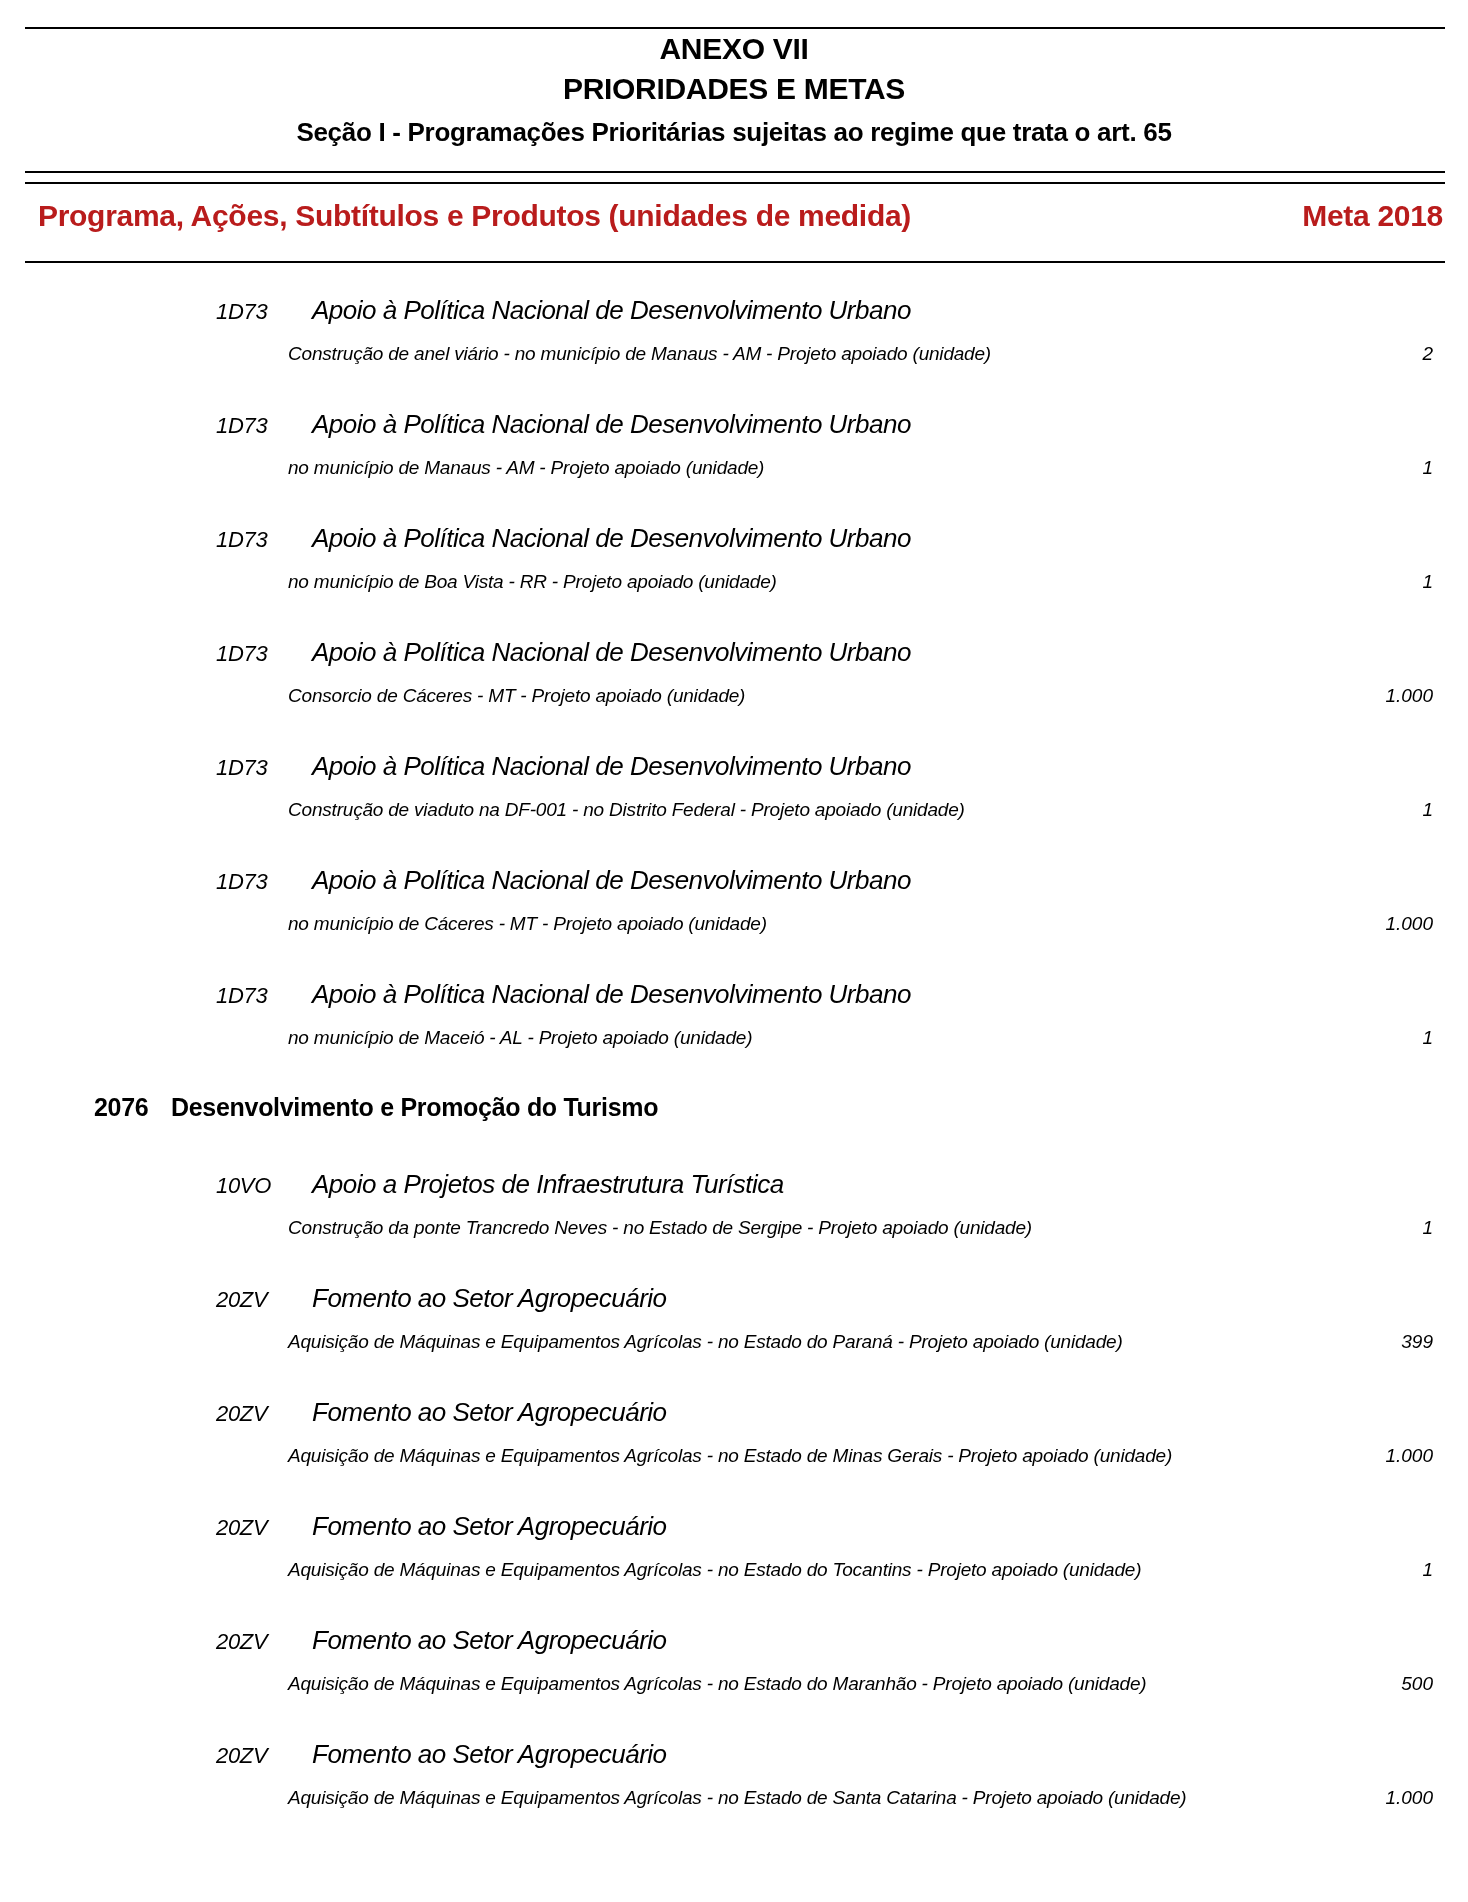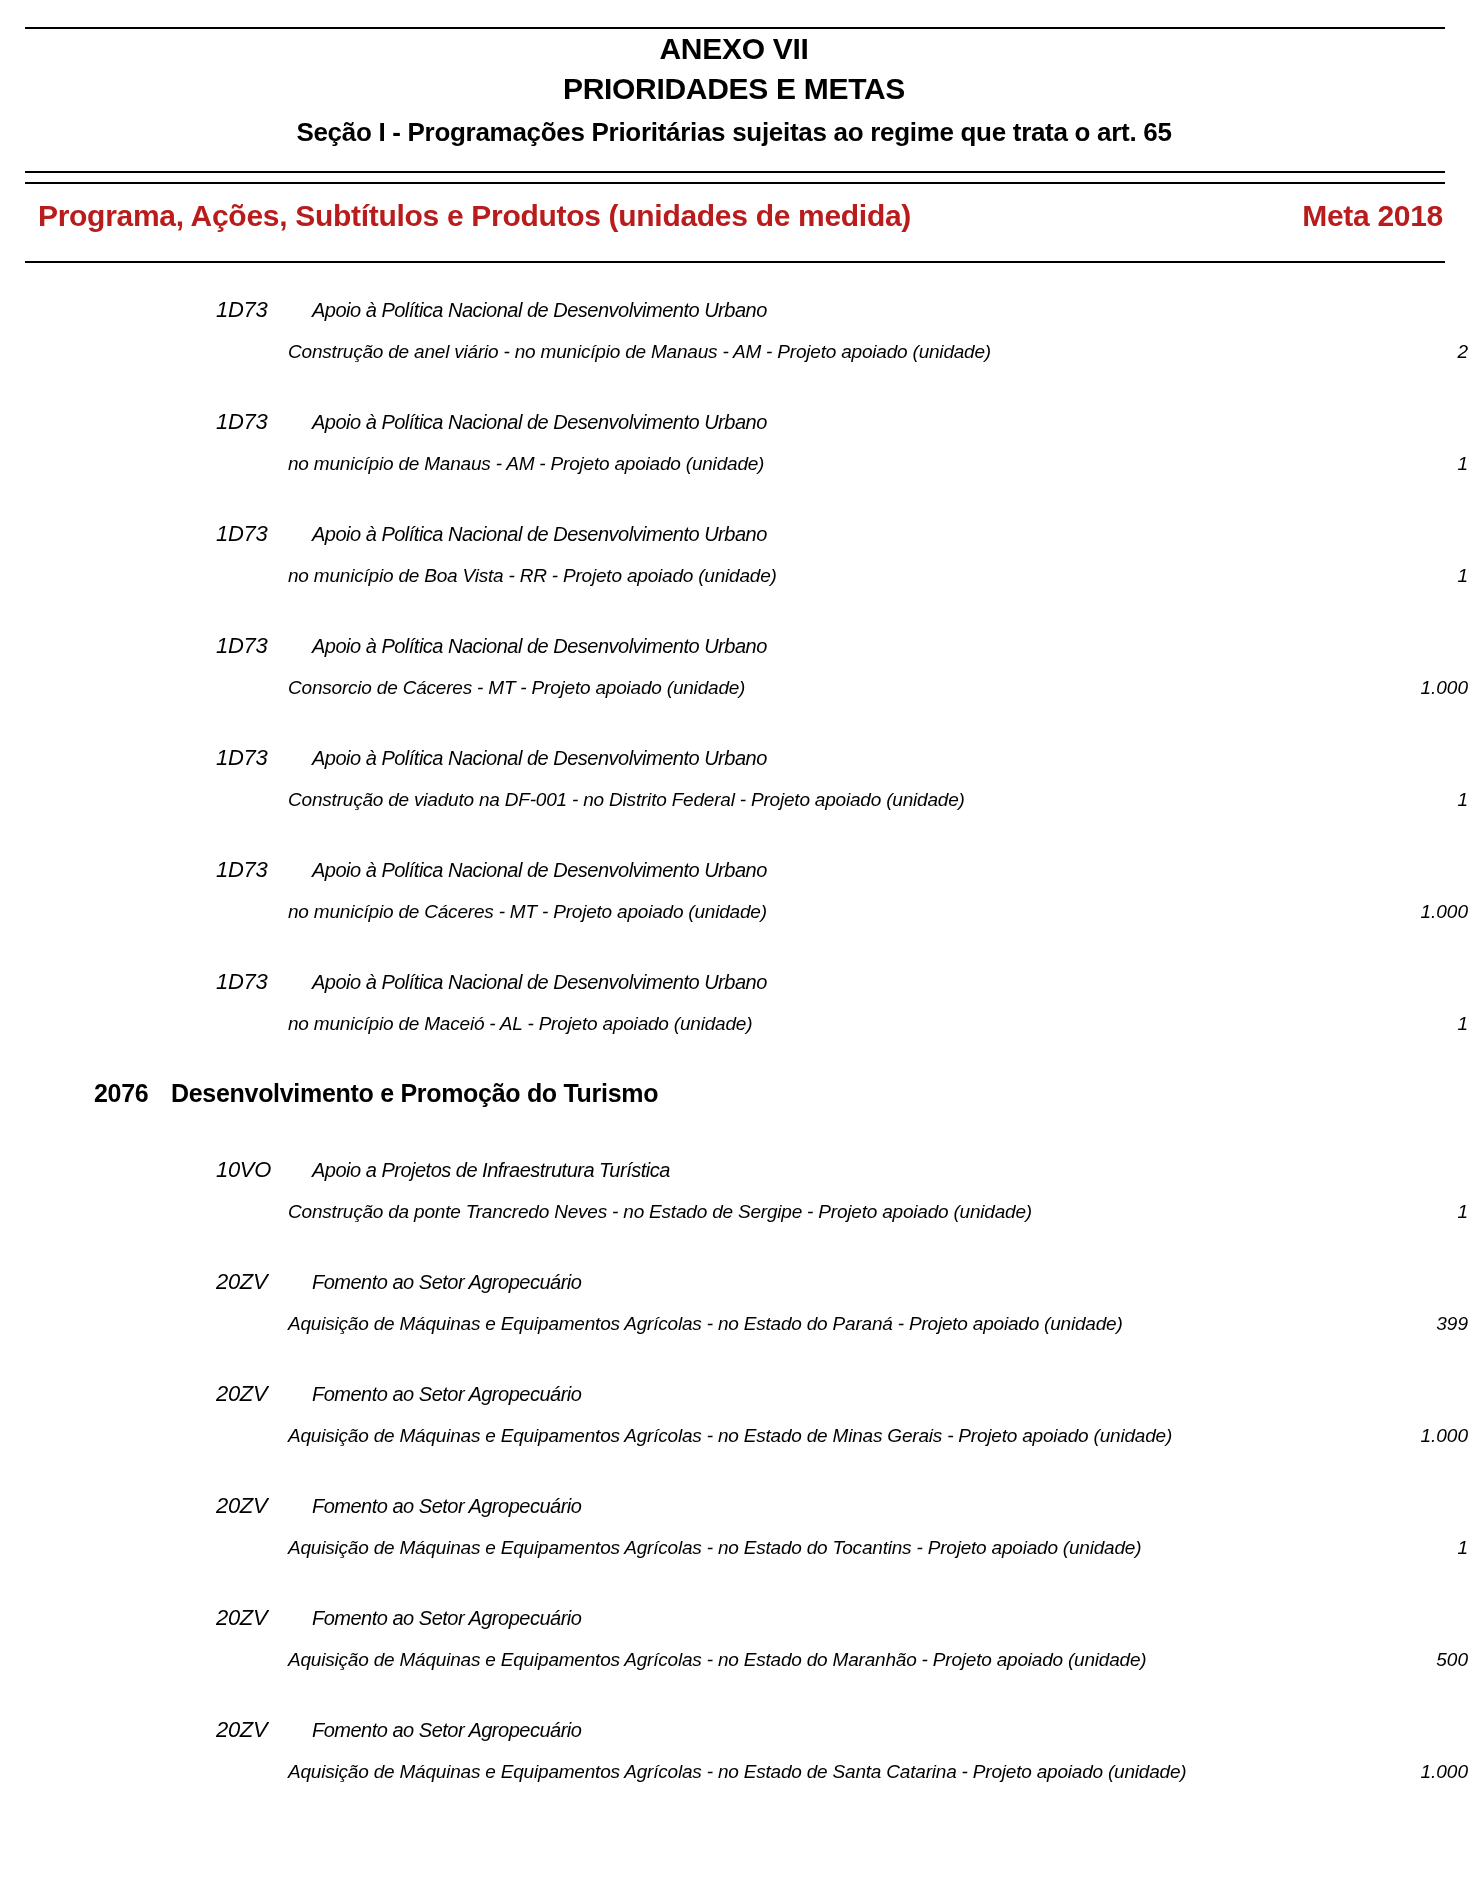--- a/index.html
+++ b/index.html
@@ -74,28 +74,29 @@
   .action-code {
     width: 96px;
     flex: 0 0 96px;
     font-style: italic;
     font-size: 22px;
     letter-spacing: -0.3px;
     margin-left: 24px;
   }
   .action-title {
     font-style: italic;
-    font-size: 20px;
+    font-size: 26px;
     letter-spacing: -0.5px;
     white-space: nowrap;
   }
   .subtitle-line {
     display: flex;
     align-items: baseline;
     padding-left: 288px;
+    padding-right: 35px;
     margin-top: 12px;
     line-height: 26px;
   }
   .subtitle-text {
     font-style: italic;
     font-size: 19px;
     letter-spacing: -0.2px;
     white-space: nowrap;
   }
   .meta-value {

